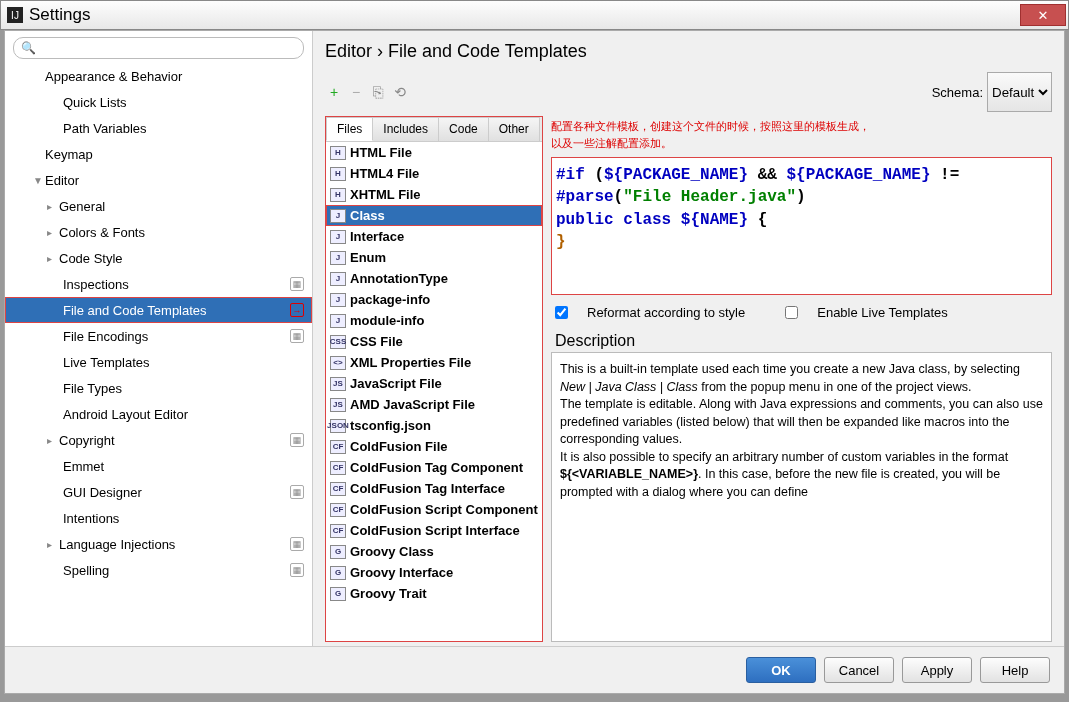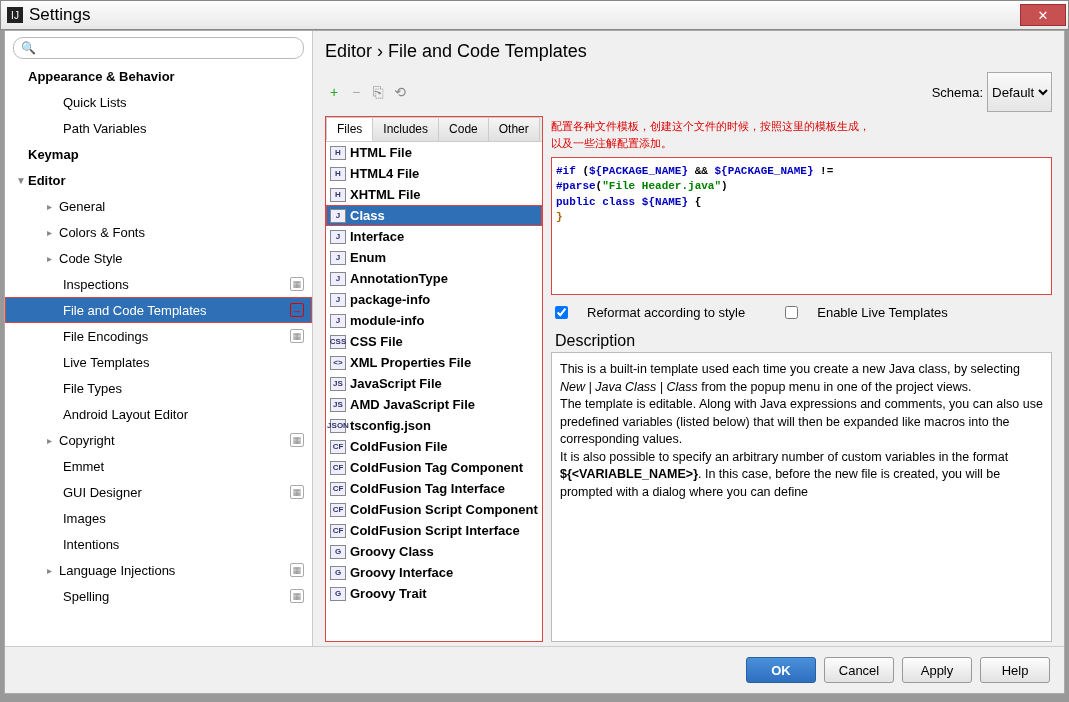--- a/index.html
+++ b/index.html
@@ -9,21 +9,21 @@
 .titlebar .title { flex: 1; font-size: 17px; }
 .close-btn { width: 46px; height: 22px; background: #c75050; border: 1px solid #a03030; color: #fff; display: flex; align-items: center; justify-content: center; margin-right: 2px; }
 .dialog { position: absolute; top: 30px; left: 4px; right: 4px; bottom: 8px; background: #f0f0f0; border: 1px solid #aaa; display: flex; flex-direction: column; }
 .main { flex: 1; display: flex; overflow: hidden; }
 .left { width: 308px; background: #fff; border-right: 1px solid #ccc; display: flex; flex-direction: column; }
 .search-wrap { padding: 6px 8px 4px; }
 .search { width: 100%; height: 22px; border: 1px solid #bbb; border-radius: 10px; padding: 0 8px 0 22px; font-size: 12px; background: #fff; }
 .search-wrap { position: relative; }
 .search-ico { position: absolute; left: 16px; top: 10px; font-size: 12px; color: #888; }
 .tree { flex: 1; overflow: auto; font-size: 13px; }
-.tree-item { display: flex; align-items: center; height: 26px; padding-left: 11px; cursor: pointer; font-weight: bold; color: #000; }
+.tree-item { display: flex; align-items: center; height: 26px; padding-left: 28px; cursor: pointer; font-weight: normal; color: #000; }
 .tree-child { padding-left: 42px; font-weight: normal; }
 .tree-sub { padding-left: 58px; font-weight: normal; }
 .arrow { width: 12px; display: inline-block; color: #888; font-size: 10px; }
 .tree-item.selected { background: #2f6fb6; color: #fff; }
 .tree-item.boxed { outline: 1px solid #d44; outline-offset: -1px; }
 .badge { margin-left: auto; margin-right: 8px; width: 14px; height: 14px; border: 1px solid #aaa; border-radius: 2px; font-size: 9px; display: flex; align-items: center; justify-content: center; color: #888; }
 .right { flex: 1; display: flex; flex-direction: column; background: #f0f0f0; }
 .breadcrumb { padding: 10px 12px 8px; font-weight: normal; font-size: 18px; }
 .toolbar { display: flex; align-items: center; padding: 2px 12px 4px; }
 .tbtn { width: 18px; height: 18px; margin-right: 4px; display: inline-flex; align-items: center; justify-content: center; font-size: 14px; }
@@ -35,21 +35,21 @@
 .tab { padding: 4px 10px; border: 1px solid #ccc; border-bottom: none; background: linear-gradient(#f5f5f5,#e0e0e0); font-size: 12px; cursor: pointer; margin-right: -1px; }
 .tab.active { background: #fff; border-bottom: 1px solid #fff; position: relative; z-index: 1; }
 .tlist { flex: 1; overflow: auto; background: #fff; }
 .titem { display: flex; align-items: center; height: 21px; padding: 0 4px; font-weight: bold; font-size: 13px; cursor: pointer; }
 .ticon { width: 16px; height: 14px; margin-right: 4px; font-size: 8px; display: inline-flex; align-items: center; justify-content: center; border: 1px solid #888; background: #eef; color: #336; }
 .titem.selected { background: #2f6fb6; color: #fff; }
 .titem.selected .ticon { background: #eef; color: #336; }
 .titem.boxed { outline: 1px solid #d44; outline-offset: -1px; }
 .editor-col { flex: 1; display: flex; flex-direction: column; min-width: 0; }
 .annot { color: #d00; font-size: 11px; padding: 2px 0 6px; line-height: 1.5; }
-.code-area { border: 1px solid #d44; background: #fff; padding: 6px 4px; font-family: "Courier New", monospace; font-size: 11px; font-weight: bold; line-height: 1.4; height: 138px; overflow: hidden; white-space: nowrap; }
+.code-area { border: 1px solid #d44; background: #fff; padding: 6px 4px; font-family: "Courier New", monospace; font-size: 16px; font-weight: bold; line-height: 1.4; height: 138px; overflow: hidden; white-space: nowrap; }
 .kw { color: #0000c0; }
 .st { color: #008000; }
 .vr { color: #0000c0; }
 .br { color: #b06000; }
 .opts { display: flex; align-items: center; gap: 40px; padding: 10px 4px; font-size: 13px; }
 .opts label { display: flex; align-items: center; gap: 19px; }
 .desc-lbl { font-size: 16px; padding: 2px 4px; }
 .desc-box { flex: 1; border: 1px solid #bbb; background: #fff; padding: 8px; font-size: 12.5px; line-height: 1.4; overflow: auto; }
 .footer { border-top: 1px solid #ccc; padding: 10px 14px; display: flex; justify-content: flex-end; gap: 8px; background: #f0f0f0; }
 .btn { min-width: 70px; height: 26px; border: 1px solid #999; border-radius: 3px; background: linear-gradient(#fdfdfd,#e2e2e2); cursor: pointer; font-size: 13px; }
@@ -127,23 +127,20 @@
             <span class="arrow">▸</span>
             <span>Copyright</span>
             <span class="badge">▦</span>
           </div>
       <div class="tree-item tree-sub">
             <span>Emmet</span>
           </div>
       <div class="tree-item tree-sub">
             <span>GUI Designer</span>
             <span class="badge">▦</span>
-          </div>
-      <div class="tree-item tree-sub">
-            <span>Images</span>
           </div>
       <div class="tree-item tree-sub">
             <span>Intentions</span>
           </div>
       <div class="tree-item tree-child">
             <span class="arrow">▸</span>
             <span>Language Injections</span>
             <span class="badge">▦</span>
           </div>
       <div class="tree-item tree-sub">

